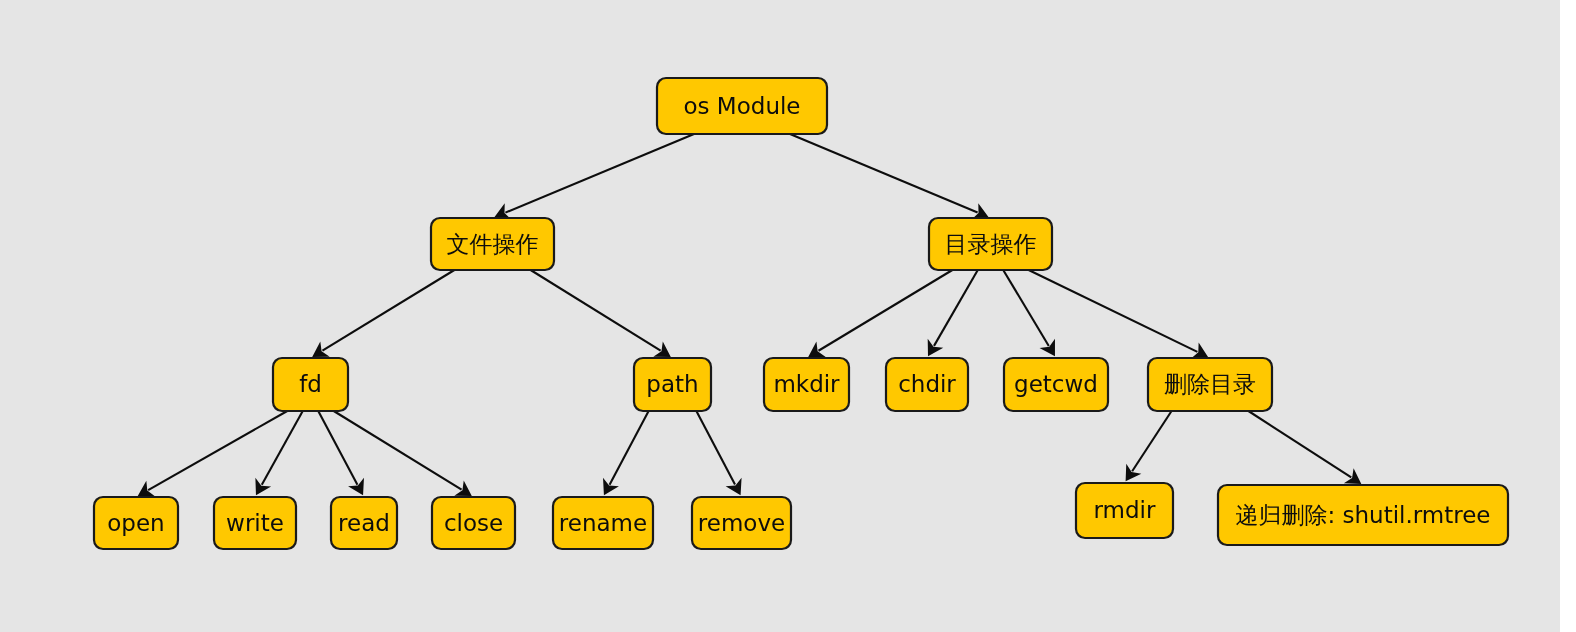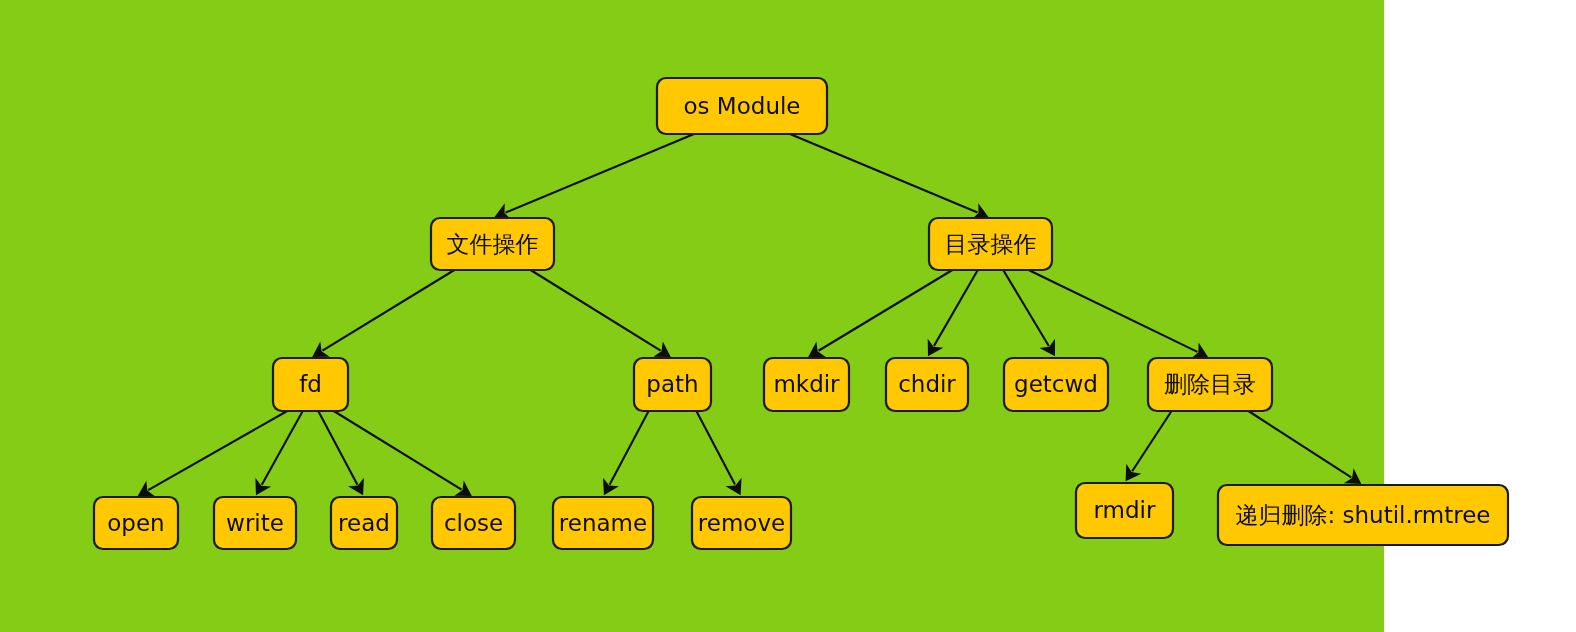--- a/index.html
+++ b/index.html
@@ -9,23 +9,23 @@
     background: #ffffff;
   }
   body {
     width: 1576px;
     height: 632px;
     overflow: hidden;
     font-family: "DejaVu Sans", "Liberation Sans", sans-serif;
   }
   #diagram-root {
     position: relative;
-    width: 1384px;
+    width: 1560px;
     height: 632px;
-    background: #84cc16;
+    background: #e5e5e5;
   }
   svg#tree-svg {
     display: block;
     width: 1576px;
     height: 632px;
   }
   .node-box {
     stroke: #1a1a1a;
     stroke-width: 2.2;
   }

